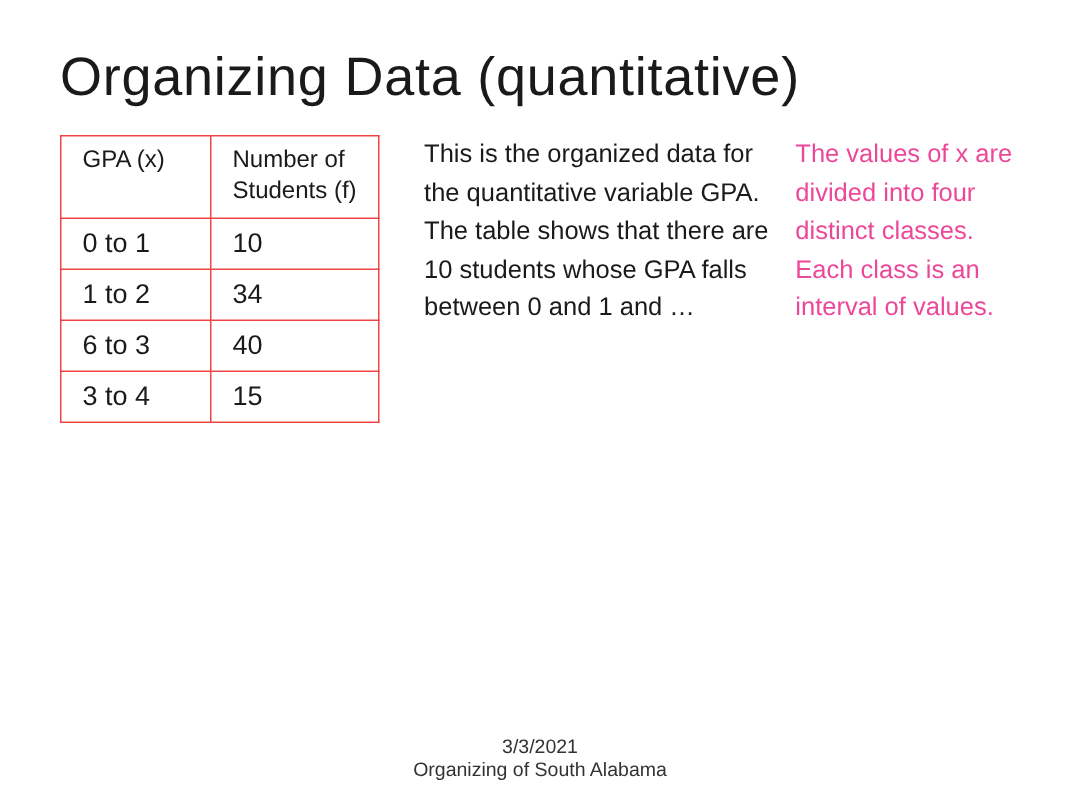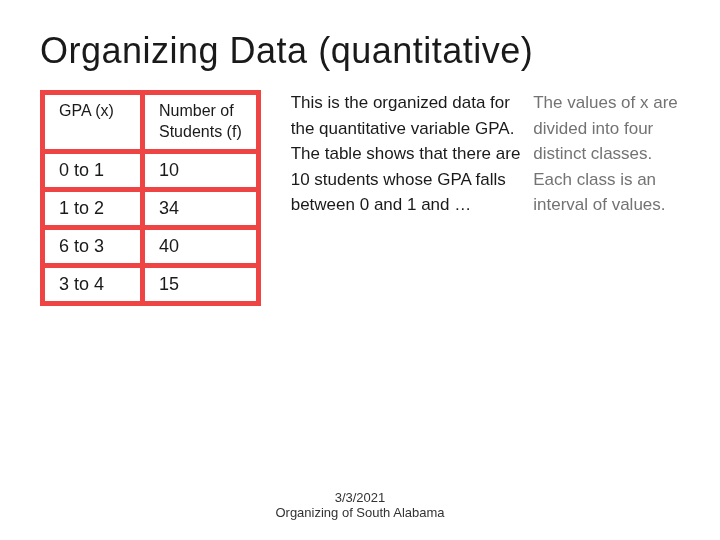--- a/index.html
+++ b/index.html
@@ -47,21 +47,21 @@
       flex: 0 0 auto;
     }
 
     table {
       border-collapse: collapse;
       font-size: 18px;
       color: #1a1a1a;
     }
 
     table th, table td {
-      border: 5px solid #ef4444;
+      border: 1px solid #ef4444;
       padding: 6px 14px;
       text-align: left;
       min-width: 100px;
     }
 
     table th {
       font-weight: normal;
       font-size: 16px;
       vertical-align: top;
       line-height: 1.3;
@@ -77,21 +77,21 @@
 
     .paragraph-top {
       font-size: 17px;
       color: #1a1a1a;
       line-height: 1.5;
       margin-bottom: 20px;
     }
 
     .paragraph-bottom {
       font-size: 17px;
-      color: #737373;
+      color: #ec4899;
       line-height: 1.5;
     }
 
     .footer {
       display: flex;
       justify-content: space-between;
       align-items: center;
       margin-top: 12px;
       font-size: 13px;
       color: #333;

